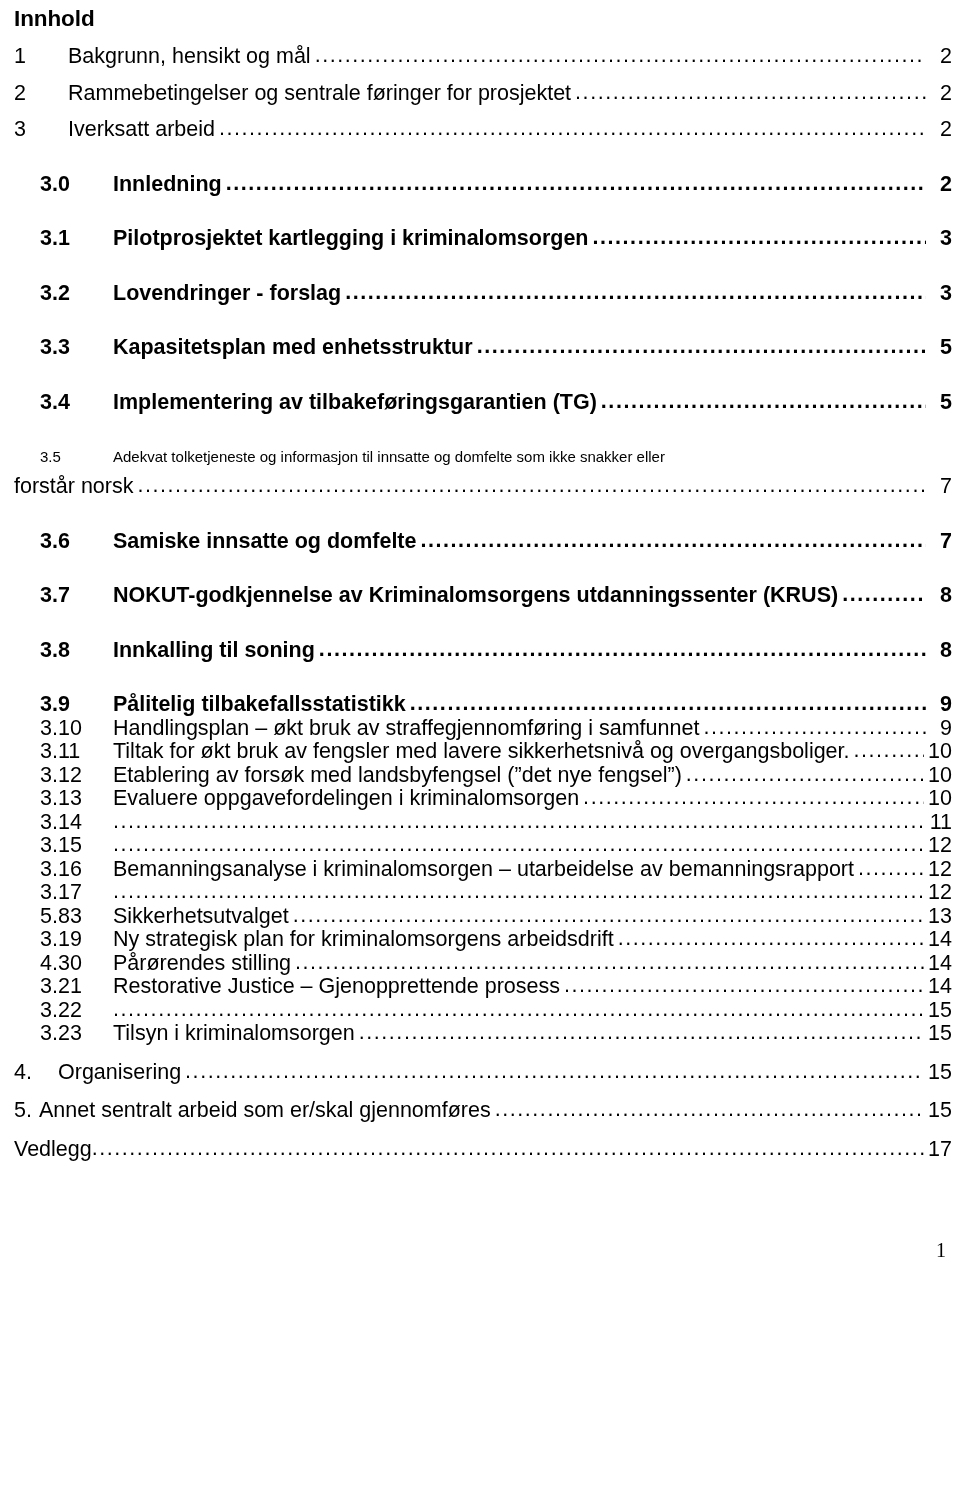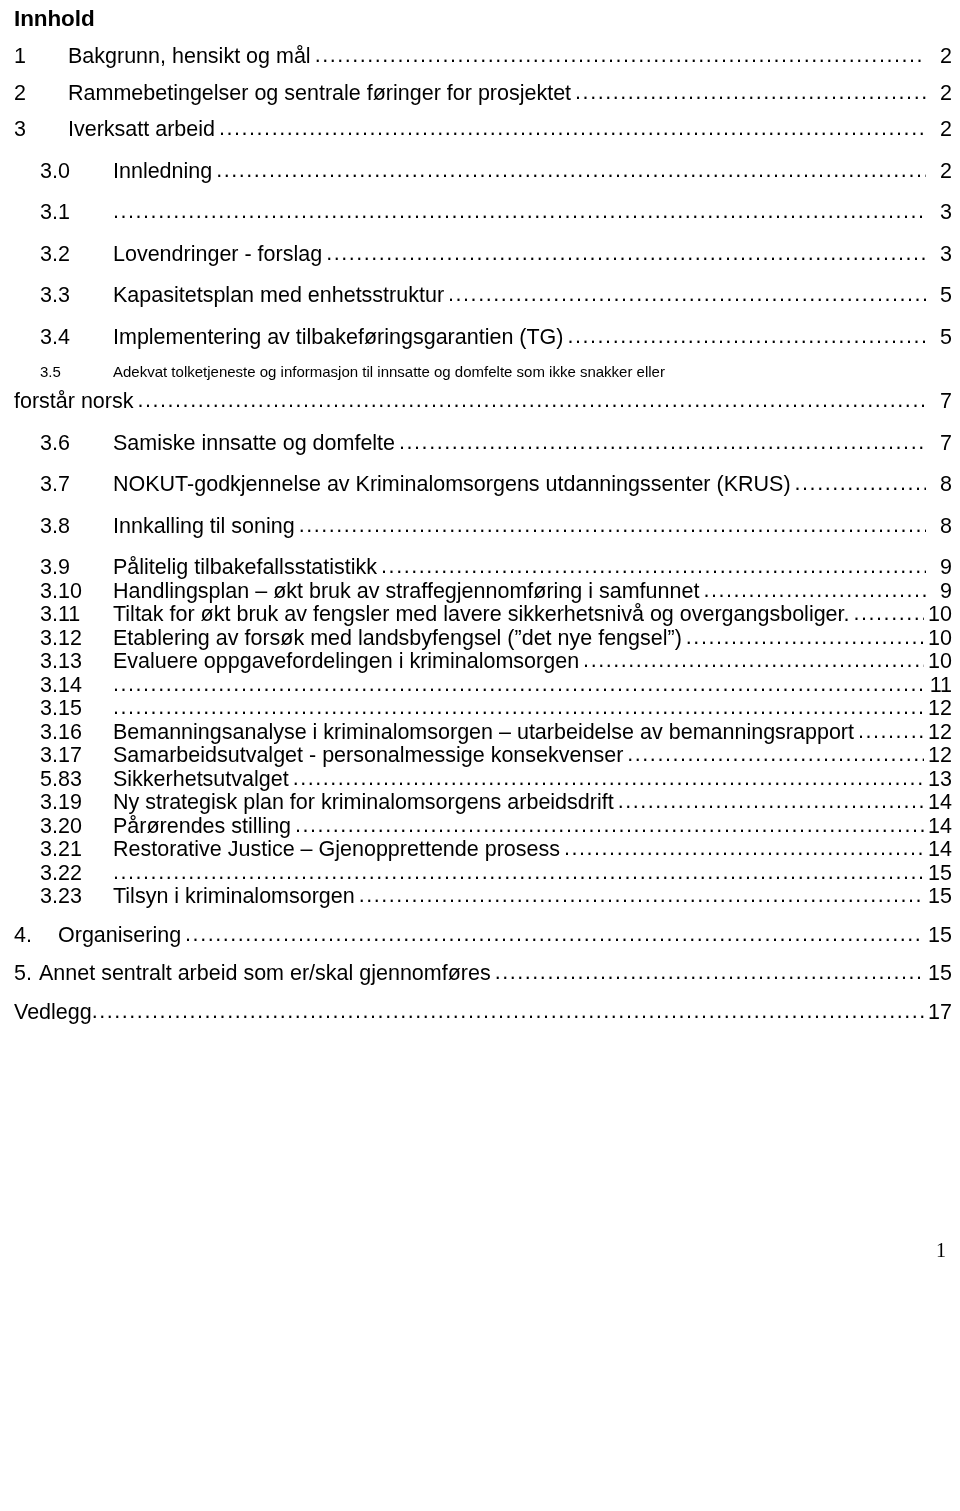--- a/index.html
+++ b/index.html
@@ -78,39 +78,39 @@
     text-align: right;
     padding-left: 4px;
     min-width: 22px;
   }
 
   
   .lvl1 { margin-top: 15px; }
   .lvl1 .num { width: 54px; }
 
   
-  .lvl2 { margin-top: 20px; padding-left: 26px; }
+  .lvl2 { margin-top: 33px; padding-left: 26px; font-weight: bold; }
   .lvl2 .num { width: 73px; }
 
   
   .lvl2b { margin-top: 2px; padding-left: 26px; }
   .lvl2b .num { width: 73px; }
 
   
   .wrap-first {
     padding-left: 26px;
     margin-top: 16px;
     font-size: 15px;
     line-height: 1.0;
     white-space: nowrap;
     display: flex;
     align-items: baseline;
   }
   .wrap-first .num { width: 73px; flex: 0 0 auto; }
-  .wrap-first .title { flex: 0 0 auto; }
+  .wrap-first .title { flex: 0 0 auto; margin-top: 20px; }
 
   .wrap-second {
     margin-top: 12px;
     padding-left: 0;
   }
   .wrap-second .title { padding-right: 4px; }
 
   
   .lvl1b { margin-top: 17px; }
   .lvl1b .num { width: 44px; }
@@ -158,20 +158,21 @@
           <span class="pageno">2</span>
         </div>
         <div class="entry lvl2">
           <span class="num">3.0</span>
           <span class="title">Innledning</span>
           <span class="leader">...................................................................................................................................................................................................................................................................</span>
           <span class="pageno">2</span>
         </div>
         <div class="entry lvl2">
           <span class="num">3.1</span>
+          <span class="title">Pilotprosjektet kartlegging i kriminalomsorgen</span>
           <span class="leader">...................................................................................................................................................................................................................................................................</span>
           <span class="pageno">3</span>
         </div>
         <div class="entry lvl2">
           <span class="num">3.2</span>
           <span class="title">Lovendringer - forslag</span>
           <span class="leader">...................................................................................................................................................................................................................................................................</span>
           <span class="pageno">3</span>
         </div>
         <div class="entry lvl2">
@@ -254,38 +255,37 @@
           <span class="pageno">12</span>
         </div>
         <div class="entry lvl2b">
           <span class="num">3.16</span>
           <span class="title">Bemanningsanalyse i kriminalomsorgen – utarbeidelse av bemanningsrapport</span>
           <span class="leader">...................................................................................................................................................................................................................................................................</span>
           <span class="pageno">12</span>
         </div>
         <div class="entry lvl2b">
           <span class="num">3.17</span>
-          <span class="title">Samarbeidsutvalget - personalmessige konsekvenser</span>
           <span class="leader">...................................................................................................................................................................................................................................................................</span>
           <span class="pageno">12</span>
         </div>
         <div class="entry lvl2b">
           <span class="num">5.83</span>
           <span class="title">Sikkerhetsutvalget</span>
           <span class="leader">...................................................................................................................................................................................................................................................................</span>
           <span class="pageno">13</span>
         </div>
         <div class="entry lvl2b">
           <span class="num">3.19</span>
           <span class="title">Ny strategisk plan for kriminalomsorgens arbeidsdrift</span>
           <span class="leader">...................................................................................................................................................................................................................................................................</span>
           <span class="pageno">14</span>
         </div>
         <div class="entry lvl2b">
-          <span class="num">3.20</span>
+          <span class="num">4.30</span>
           <span class="title">Pårørendes stilling</span>
           <span class="leader">...................................................................................................................................................................................................................................................................</span>
           <span class="pageno">14</span>
         </div>
         <div class="entry lvl2b">
           <span class="num">3.21</span>
           <span class="title">Restorative Justice – Gjenopprettende prosess</span>
           <span class="leader">...................................................................................................................................................................................................................................................................</span>
           <span class="pageno">14</span>
         </div>

